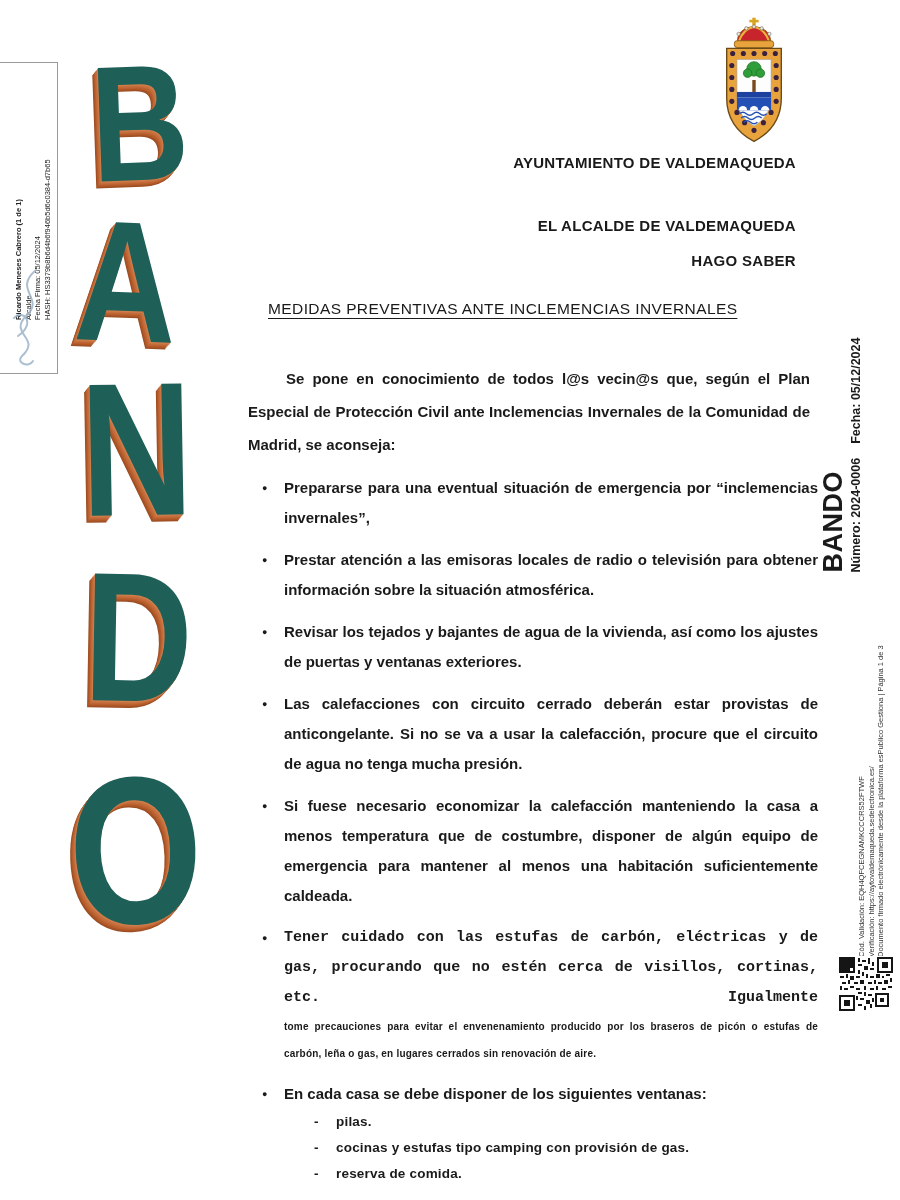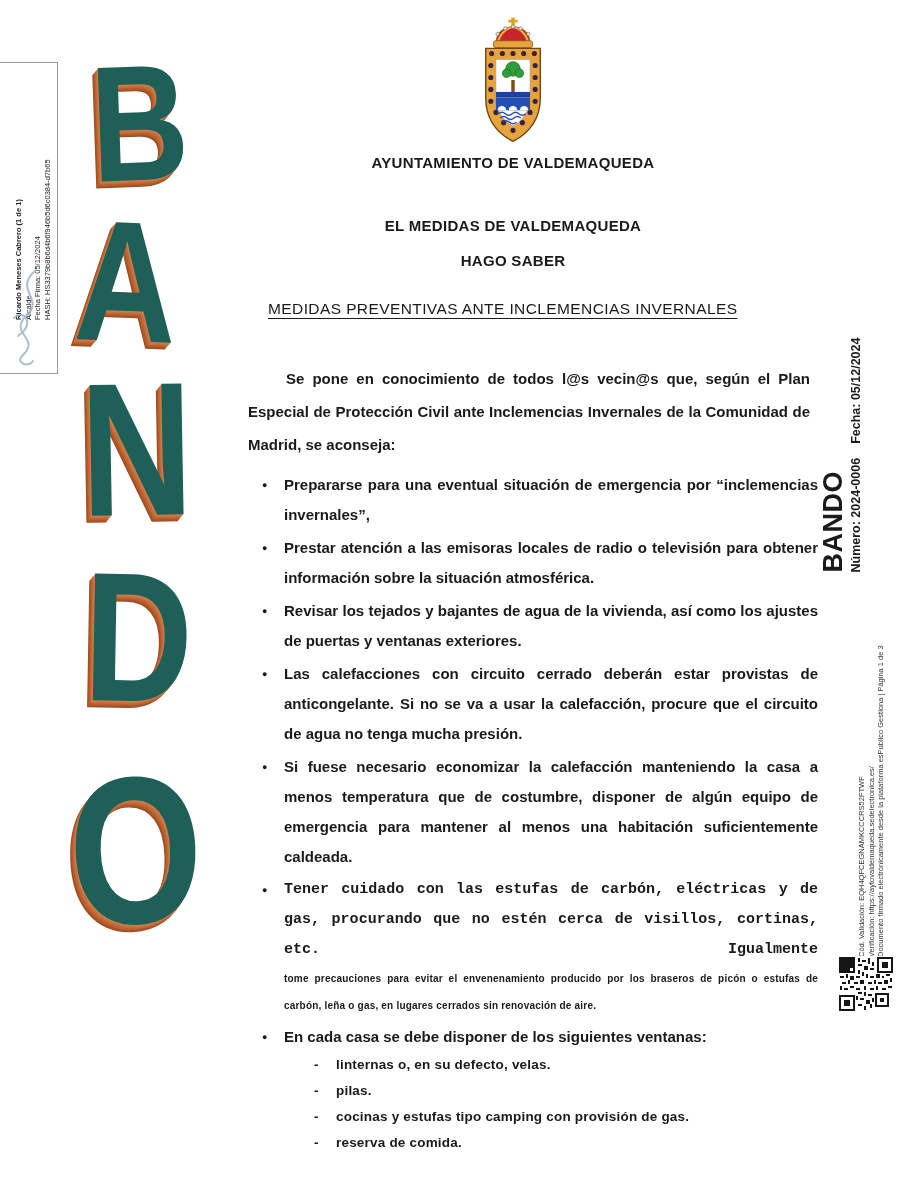--- a/index.html
+++ b/index.html
@@ -16,35 +16,35 @@
       -4px 4px 0 #bd6332,-5px 5px 0 #b55c2b,-6px 6px 0 #a85426,-7px 7px 0 #9c4d22;
     user-select:none;
   }
   .wm-b{left:80px;top:41px;font-size:165px;transform:rotate(-2deg) scaleX(.82);transform-origin:center;}
   .wm-a{left:64px;top:195px;font-size:172px;transform:rotate(2deg) scaleX(.82);transform-origin:center;}
   .wm-n{left:68px;top:354px;font-size:190px;transform:rotate(-1deg) scaleX(.82);transform-origin:center;}
   .wm-d{left:72px;top:545px;font-size:184px;transform:rotate(1deg) scaleX(.82);transform-origin:center;}
   .wm-o{left:54px;top:746px;font-size:210px;transform:rotate(-2deg) scaleX(.82);transform-origin:center;}
 
   
-  .header{position:absolute;left:230px;top:0;width:566px;text-align:center;}
+  .header{position:absolute;left:230px;top:0;width:566px;text-align:right;}
   .crest{margin-top:16px;display:inline-block;}
   .municipality{margin-top:6px;font-size:15px;font-weight:bold;letter-spacing:.3px;}
   .authority{margin-top:46px;font-size:15px;font-weight:bold;letter-spacing:.3px;}
   .proclamation{margin-top:18px;font-size:15px;font-weight:bold;letter-spacing:.3px;}
   .doc-title{
     position:absolute;left:268px;top:300px;font-size:15.5px;font-weight:400;
     letter-spacing:.4px;text-decoration:underline;text-underline-offset:4px;white-space:nowrap;
   }
 
   
   .main{position:absolute;left:240px;top:354px;width:578px;text-align:justify;font-weight:bold;}
   .intro{font-size:15px;line-height:33px;text-indent:38px;margin:8px;}
   ul.blist{list-style:none;margin:9px 0 0;padding:0;}
-  ul.blist>li{position:relative;padding-left:44px;margin-bottom:3px;font-size:15px;line-height:30px;}
+  ul.blist>li{position:relative;padding-left:44px;margin-bottom:3px;font-size:15px;line-height:30px;margin-top:12px;}
   ul.blist>li::before{content:"●";position:absolute;left:22px;top:0;font-size:9px;}
   li.item7{line-height:28px;}
   li.item7 .part1{display:block;text-align-last:justify;font-family:Liberation Mono, monospace;}
   li.item7 .part2{display:block;font-size:10px;line-height:27px;letter-spacing:.2px;}
   li.item8{font-size:14px;line-height:27px;text-align:left;}
   ul.sub{list-style:none;margin:0;padding:0;}
   ul.sub>li{position:relative;padding-left:52px;font-size:13.5px;line-height:26px;letter-spacing:.2px;}
   ul.sub>li::before{content:"-";position:absolute;left:30px;top:0;font-weight:bold;}
 
   
@@ -123,42 +123,41 @@
     <path d="M40,110.5 a5,5 0 0 1 10,0 z" fill="#fdfdfd"></path>
     <path d="M53,110.5 a5,5 0 0 1 10,0 z" fill="#fdfdfd"></path>
 
     <g stroke="#2450b5" stroke-width="1.8" fill="none">
       <path d="M28,114.5 q4,-3.5 8,0 t8,0 t8,0 t8,0"></path>
       <path d="M30,119.5 q4,-3.5 8,0 t8,0 t8,0"></path>
       <path d="M33,124.5 q4,-3.5 8,0 t8,0"></path>
     </g>
   </svg>
   <div class="municipality">AYUNTAMIENTO DE VALDEMAQUEDA</div>
-  <div class="authority">EL MEDIDAS DE VALDEMAQUEDA</div>
+  <div class="authority">EL ALCALDE DE VALDEMAQUEDA</div>
   <div class="proclamation">HAGO SABER</div>
 </div>
 
 <div class="doc-title">MEDIDAS PREVENTIVAS ANTE INCLEMENCIAS INVERNALES</div>
 
 <div class="main">
   <p class="intro">Se pone en conocimiento de todos l@s vecin@s que, según el Plan Especial de Protección Civil ante Inclemencias Invernales de la Comunidad de Madrid, se aconseja:</p>
   <ul class="blist">
     <li><span>Prepararse para una eventual situación de emergencia por “inclemencias invernales”,</span></li>
     <li><span>Prestar atención a las emisoras locales de radio o televisión para obtener información sobre la situación atmosférica.</span></li>
     <li><span>Revisar los tejados y bajantes de agua de la vivienda, así como los ajustes de puertas y ventanas exteriores.</span></li>
     <li><span>Las calefacciones con circuito cerrado deberán estar provistas de anticongelante. Si no se va a usar la calefacción, procure que el circuito de agua no tenga mucha presión.</span></li>
     <li><span>Si fuese necesario economizar la calefacción manteniendo la casa a menos temperatura que de costumbre, disponer de algún equipo de emergencia para mantener al menos una habitación suficientemente caldeada.</span></li>
     <li class="item7">
       <span class="part1">Tener cuidado con las estufas de carbón, eléctricas y de gas, procurando que no estén cerca de visillos, cortinas, etc. Igualmente</span>
       <span class="part2">tome precauciones para evitar el envenenamiento producido por los braseros de picón o estufas de carbón, leña o gas, en lugares cerrados sin renovación de aire.</span>
     </li>
     <li class="item8">
       <span>En cada casa se debe disponer de los siguientes ventanas:</span>
       <ul class="sub">
-        <li>linternas o, en su defecto, velas.</li>
         <li>pilas.</li>
         <li>cocinas y estufas tipo camping con provisión de gas.</li>
         <li>reserva de comida.</li>
 
       </ul>
     </li>
   </ul>
 </div>
 
 <div class="rot side-doc">

